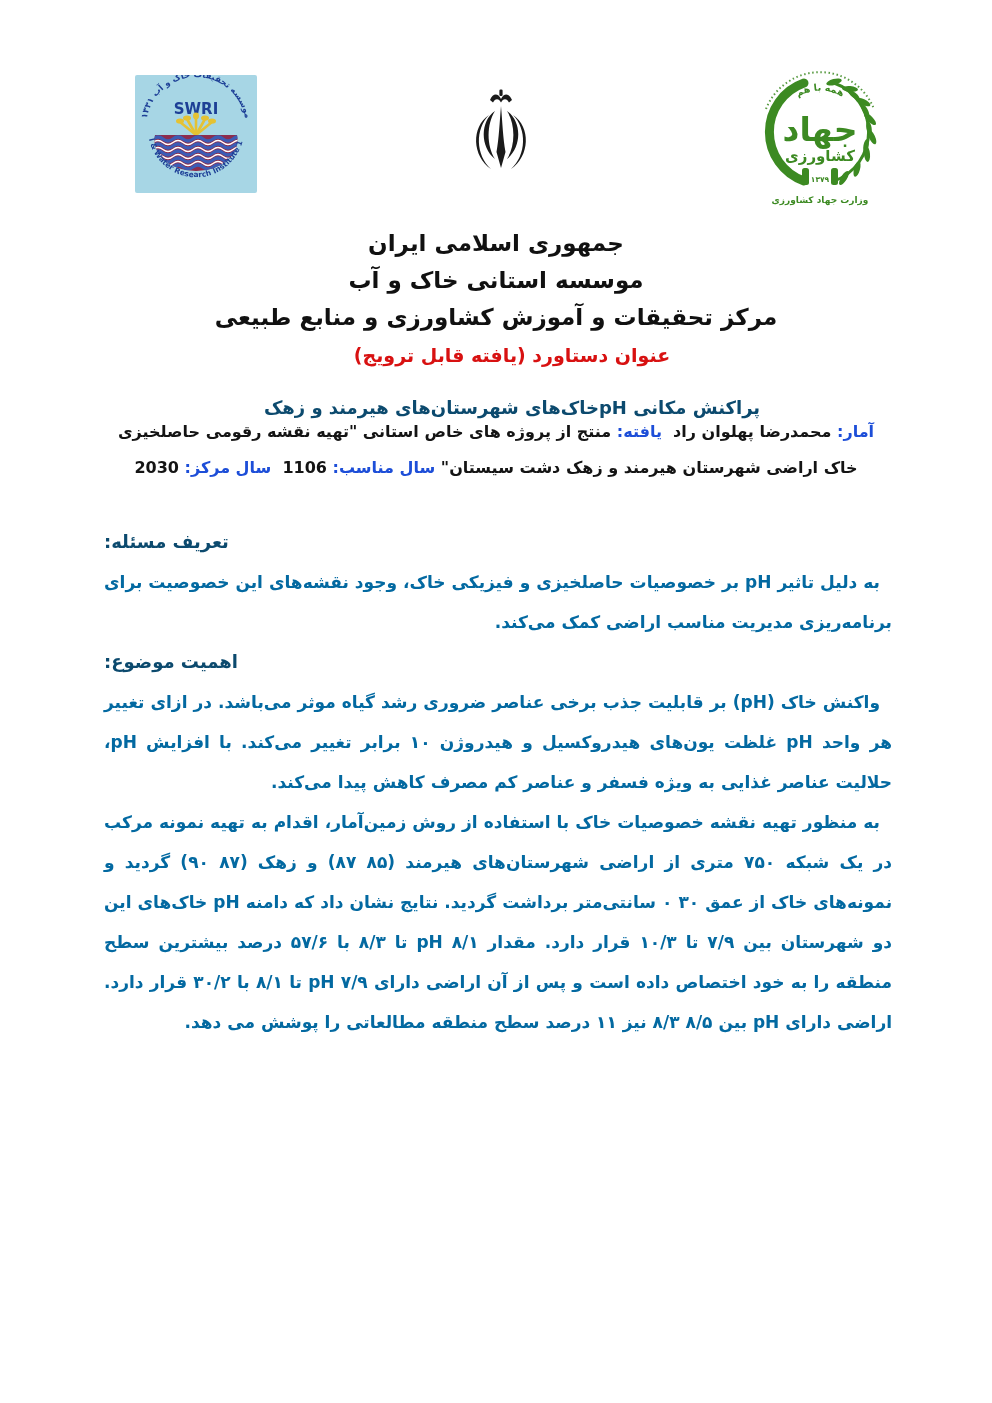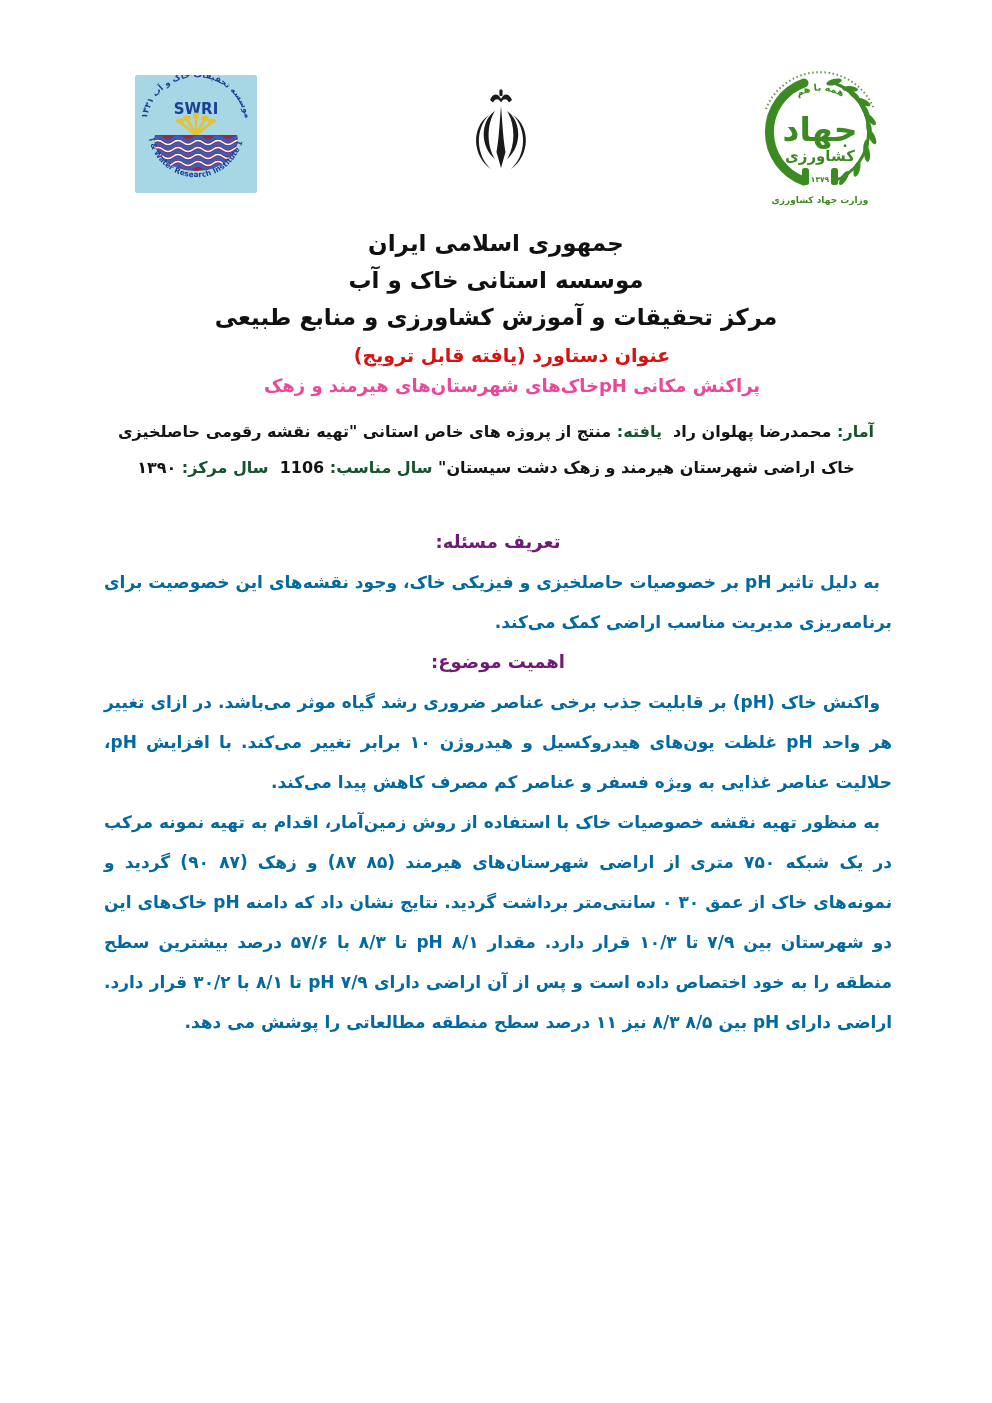--- a/index.html
+++ b/index.html
@@ -17,34 +17,34 @@
   .logo svg { width:100%; height:100%; display:block; }
 
   
   .header-block {
     position:absolute; top:200px; left:0; right:0;
     direction:rtl; text-align:center;
     font-size:23px; font-weight:700; line-height:37px; color:#111;margin-top:25px;
   }
   .title-block { position:absolute; top:340px; left:0; right:0; direction:rtl; text-align:center;padding-left:32px; }
   .doc-title    { color:#d81111; font-size:19px; font-weight:700; line-height:30px; }
-  .doc-subtitle { color:#ec4899;    font-size:18px; font-weight:700; line-height:30px; margin-top:1px; }
+  .doc-subtitle { color:#0c4a6e;    font-size:18px; font-weight:700; line-height:30px; margin-top:23px; }
 
   .proj-block {
     position:absolute; top:414px; left:104px; width:784px;
     direction:rtl; text-align:center;
     font-size:16px; font-weight:700; line-height:36px; color:#141414;
   }
-  .plabel { color:#14532d; }
+  .plabel { color:#1d4ed8; }
 
   
   .content { position:absolute; top:522px; left:104px; width:788px; direction:rtl; }
   .section-heading {
-    color:#701a75; font-size:18px; font-weight:700;
-    text-align:center; line-height:40px;
+    color:#0c4a6e; font-size:18px; font-weight:700;
+    text-align:left; line-height:40px;
   }
   .section-body {
     color:#0369a1; font-size:17px; font-weight:700;
     text-align:justify; line-height:40px; text-indent:12px;
   }
 </style>
 </head>
 <body>
 
 <div class="sheet">
@@ -174,21 +174,21 @@
   </div>
 
   <div class="proj-block">
     <span class="plabel">آمار:</span>
     <span>محمدرضا پهلوان راد</span>&nbsp;
     <span class="plabel">یافته:</span>
     <span>منتج از پروژه های خاص استانی "تهیه نقشه رقومی حاصلخیزی خاک اراضی شهرستان هیرمند و زهک دشت سیستان"</span>
     <span class="plabel">سال مناسب:</span>
     <span>1106</span>&nbsp;
     <span class="plabel">سال مرکز:</span>
-    <span>۱۳۹۰</span>
+    <span>2030</span>
   </div>
 
   <div class="content">
 
     <div class="section">
       <div class="section-heading">تعریف مسئله:</div>
       <p class="section-body">به دلیل تاثیر pH بر خصوصیات حاصلخیزی و فیزیکی خاک، وجود نقشه‌های این خصوصیت برای برنامه‌ریزی مدیریت مناسب اراضی کمک می‌کند.</p>
     </div>
 
     <div class="section">

